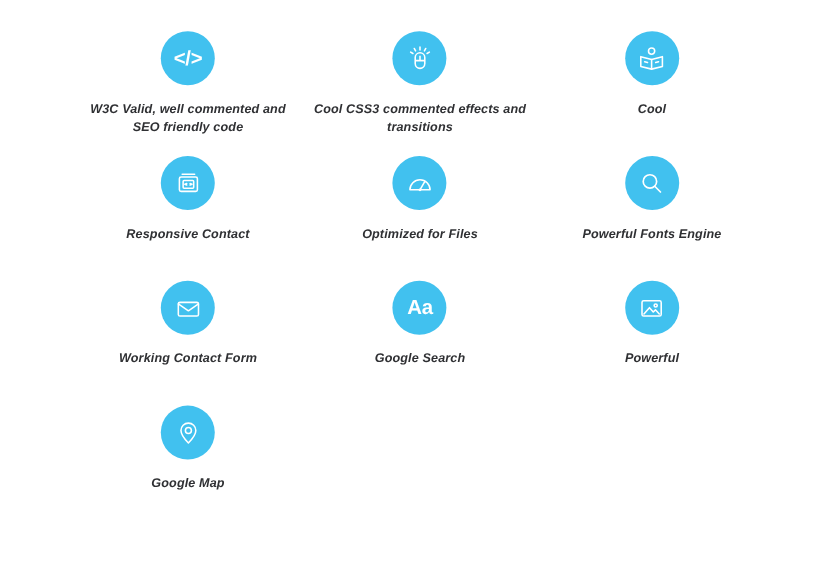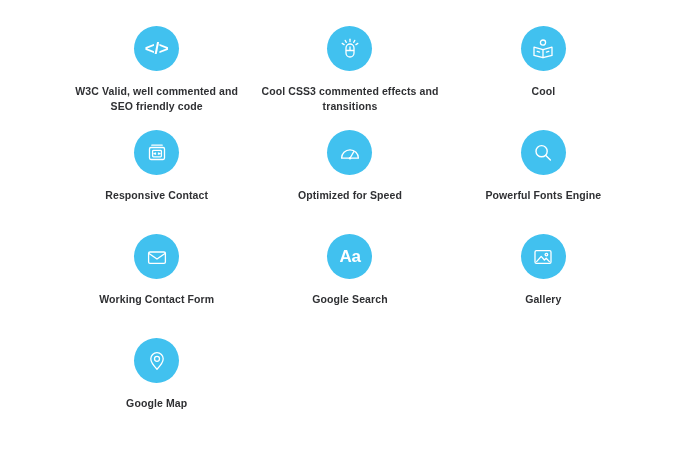--- a/index.html
+++ b/index.html
@@ -55,20 +55,21 @@
   }
   .feature-label {
     margin-top: 13px;
     font-size: 10.5px;
     font-weight: bold;
     color: #2f3033;
     text-align: center;
     line-height: 1.45;
     letter-spacing: 0.1px;
     max-width: 180px;
+    font-style: italic;
   }
 </style>
 </head>
 <body>
 
 <div id="features-grid">
 
   <div class="feature">
     <div class="icon-circle">
       <span class="icon-text">&lt;/&gt;</span>
@@ -120,21 +121,21 @@
 
 
   <div class="feature">
     <div class="icon-circle">
       <svg width="28" height="28" viewBox="0 0 28 28" fill="none" stroke="#ffffff" stroke-width="1.3" stroke-linecap="round" stroke-linejoin="round">
         <path d="M5.6 19.2 A8.4 8.4 0 0 1 22.4 19.2 Z" fill="none"></path>
         <line x1="14" y1="19.2" x2="17.8" y2="12.6"></line>
         <circle cx="14" cy="19.2" r="1.2" fill="#ffffff" stroke="none"></circle>
       </svg>
     </div>
-    <div class="feature-label">Optimized for Speed</div>
+    <div class="feature-label">Optimized for Files</div>
   </div>
 
 
   <div class="feature">
     <div class="icon-circle">
       <svg width="28" height="28" viewBox="0 0 28 28" fill="none" stroke="#ffffff" stroke-width="1.4" stroke-linecap="round">
         <circle cx="12.6" cy="12.2" r="5.6"></circle>
         <line x1="16.8" y1="16.4" x2="21.4" y2="21"></line>
       </svg>
     </div>
@@ -159,21 +160,21 @@
   </div>
 
   <div class="feature">
     <div class="icon-circle">
       <svg width="28" height="28" viewBox="0 0 28 28" fill="none" stroke="#ffffff" stroke-width="1.3" stroke-linecap="round" stroke-linejoin="round">
         <rect x="6" y="7.6" width="16" height="12.8" rx="1.4"></rect>
         <circle cx="17.4" cy="11.6" r="1.3"></circle>
         <polyline points="7.6,18.6 12.2,13.4 15.4,17 17.2,15.2 20.4,18.6"></polyline>
       </svg>
     </div>
-    <div class="feature-label">Gallery</div>
+    <div class="feature-label">Powerful</div>
   </div>
 
   <div class="feature">
     <div class="icon-circle">
       <svg width="28" height="28" viewBox="0 0 28 28" fill="none" stroke="#ffffff" stroke-width="1.3" stroke-linecap="round" stroke-linejoin="round">
         <path d="M14 22.2 C14 22.2 20.2 15.8 20.2 11.8 A6.2 6.2 0 0 0 7.8 11.8 C7.8 15.8 14 22.2 14 22.2 Z"></path>
         <circle cx="14" cy="11.8" r="2.5"></circle>
       </svg>
     </div>
     <div class="feature-label">Google Map</div>

